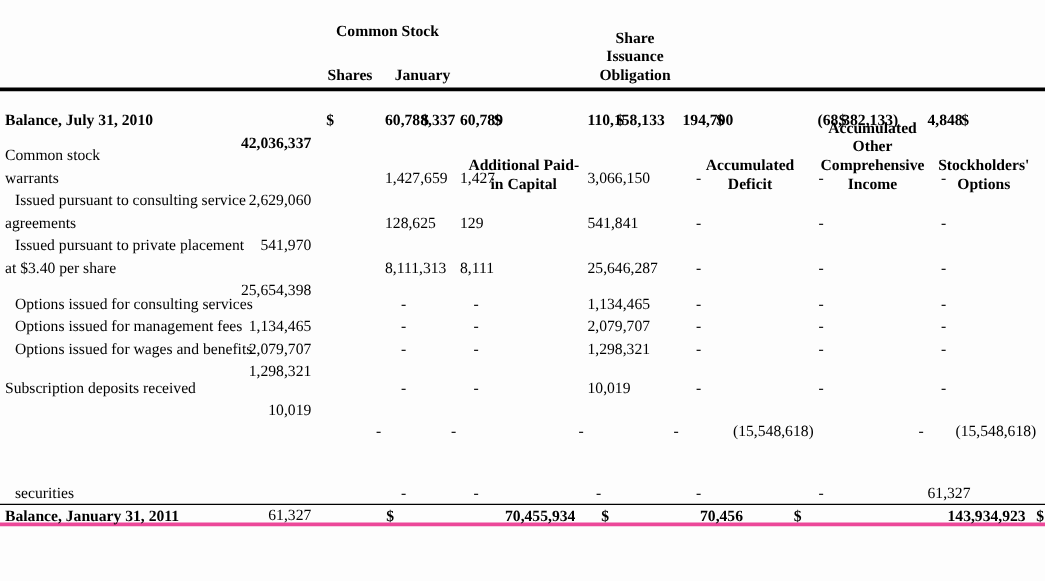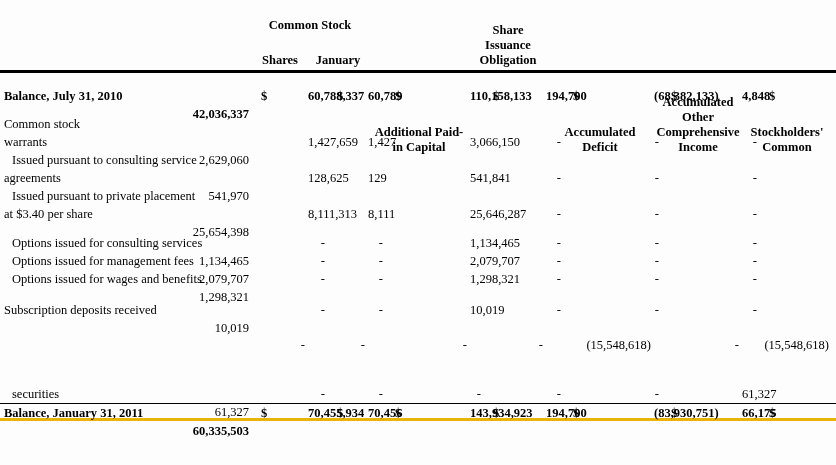--- a/index.html
+++ b/index.html
@@ -49,21 +49,21 @@
   
   .tbody { padding-top: 14px; }
   .row {
     display: grid;
     grid-template-columns: var(--cols);
     height: 18px;
     line-height: 18px;
     font-size: 12.5px;
   }
   .row.bold { font-weight: bold; }
-  .row.total { border-top: 1px solid #000; border-bottom: 3px solid #eab308; }
+  .row.total { border-top: 1px solid #000; border-bottom: 3px solid #ec4899; gap: 48px; }
   .cell-label { white-space: nowrap; overflow: visible; padding-left: 4px; }
   .indent-1 { padding-left: 12px; }
   .indent-2 { }
   .cell-d { text-align: left; padding-left: 9px; }
   .cell-v { text-align: right; padding-right: 3px; white-space: nowrap; }
   .spacer { width: 100%; }
 </style>
 </head>
 <body>
 
@@ -91,21 +91,21 @@
           <div>Deficit</div>
         </div>
       <div class="hcell h-aoci">
           <div>Accumulated</div>
           <div>Other</div>
           <div>Comprehensive</div>
           <div>Income</div>
         </div>
       <div class="hcell h-equity">
           <div>Stockholders'</div>
-          <div>Common</div>
+          <div>Options</div>
         </div>
     </div>
   </div>
   <div class="tbody" id="tbody">
       <div class="row bold">
         <div class="cell-label">Balance, July 31, 2010</div>
         <div class="cell-d">$</div>
         <div class="cell-v">60,788,337</div>
         <div class="cell-d">$</div>
         <div class="cell-v">60,789</div>

